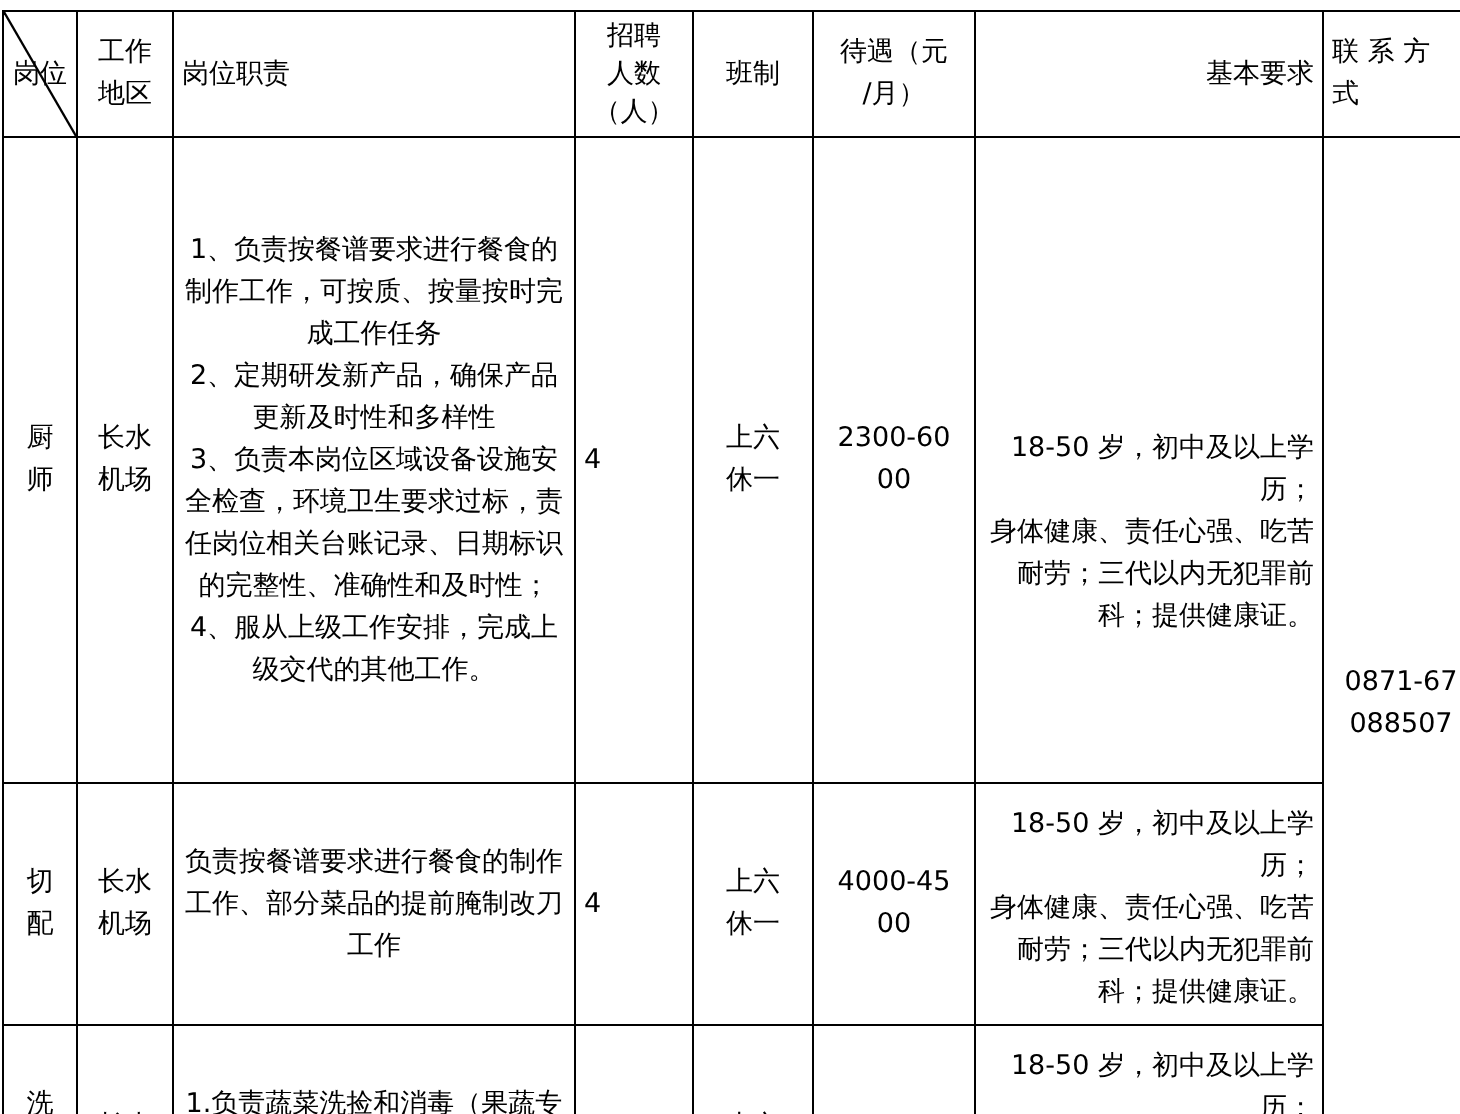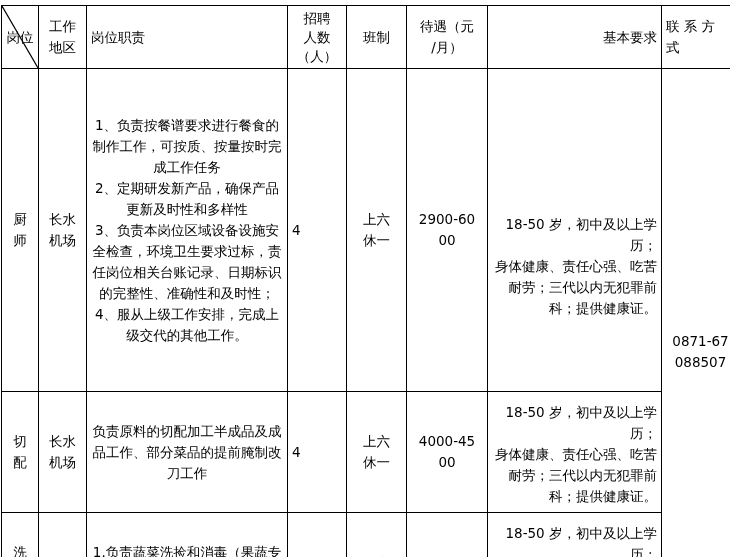--- a/index.html
+++ b/index.html
@@ -69,33 +69,33 @@
 师</td>
     <td class="c-loc multi">长水
 机场</td>
     <td class="c-duty multi">1、负责按餐谱要求进行餐食的制作工作，可按质、按量按时完成工作任务
 2、定期研发新产品，确保产品更新及时性和多样性
 3、负责本岗位区域设备设施安全检查，环境卫生要求过标，责任岗位相关台账记录、日期标识的完整性、准确性和及时性；
 4、服从上级工作安排，完成上级交代的其他工作。</td>
     <td class="c-num">4</td>
     <td class="c-shift multi">上六
 休一</td>
-    <td class="c-pay multi">2900-60
+    <td class="c-pay multi">2300-60
 00</td>
     <td class="c-req multi req-cell">18-50 岁，初中及以上学历；
 身体健康、责任心强、吃苦耐劳；三代以内无犯罪前科；提供健康证。</td>
     <td class="c-contact contact-cell multi" rowspan="3">0871-67
 088507</td>
   </tr>
   <tr class="row2">
     <td class="c-pos multi">切
 配</td>
     <td class="c-loc multi">长水
 机场</td>
-    <td class="c-duty multi">负责原料的切配加工半成品及成品工作、部分菜品的提前腌制改刀工作</td>
+    <td class="c-duty multi">负责按餐谱要求进行餐食的制作工作、部分菜品的提前腌制改刀工作</td>
     <td class="c-num">4</td>
     <td class="c-shift multi">上六
 休一</td>
     <td class="c-pay multi">4000-45
 00</td>
     <td class="c-req multi req-cell">18-50 岁，初中及以上学历；
 身体健康、责任心强、吃苦耐劳；三代以内无犯罪前科；提供健康证。</td>
   </tr>
   <tr class="row3">
     <td class="c-pos multi">洗

